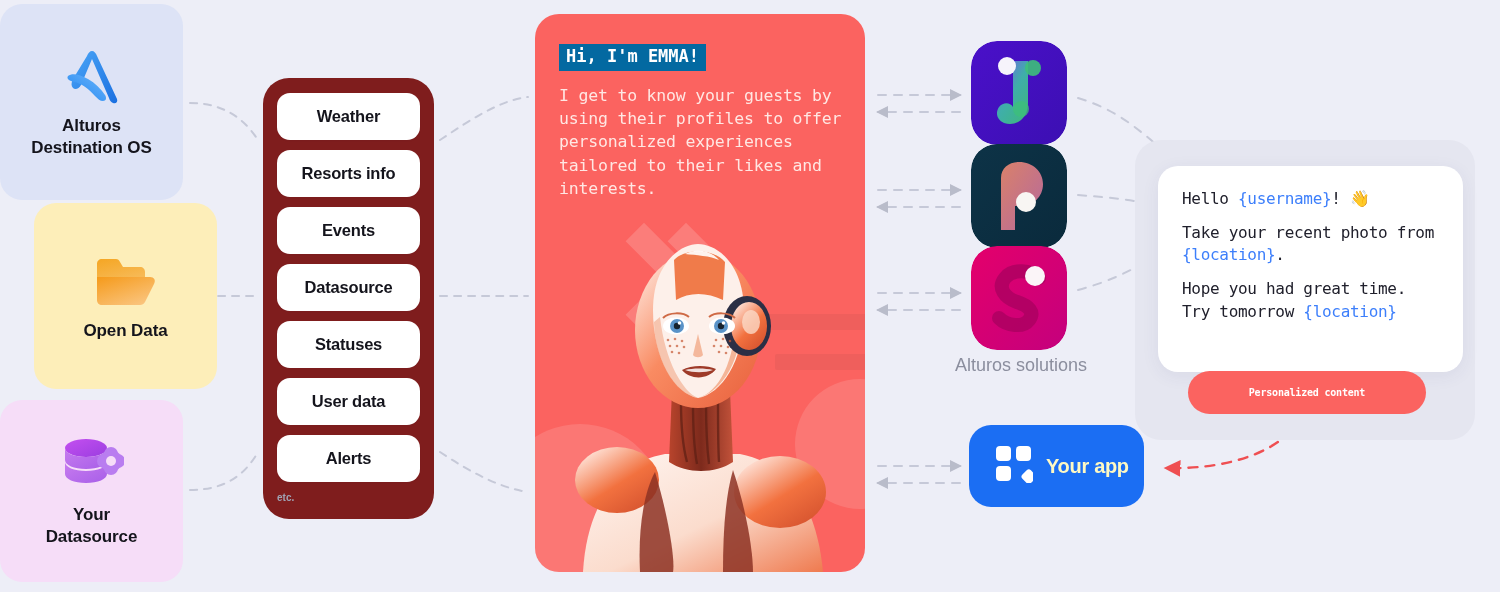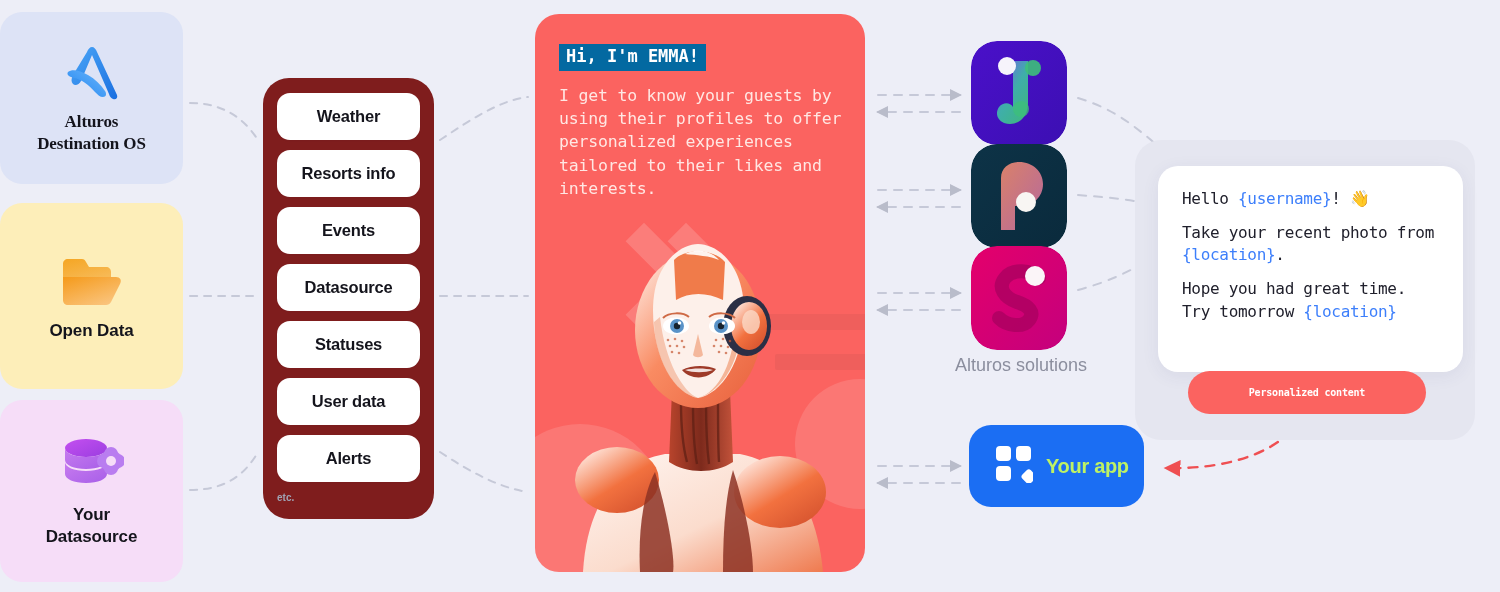--- a/index.html
+++ b/index.html
@@ -14,22 +14,22 @@
   svg.connectors { position:absolute; left:0; top:0; width:1500px; height:592px; pointer-events:none; z-index:1; }
 
   
   .src-card {
     position: absolute; left: 0; width: 183px;
     border-radius: 22px;
     display: flex; flex-direction: column;
     align-items: center; justify-content: center;
     z-index: 3;
   }
-  .src-card.c0 { top: 12px;  height: 172px; background: #dde3f6; font-family: Liberation Serif, serif; }
-  .src-card.c1 { top: 203px; height: 186px; background: #fdeeb9; }
+  .src-card.c0 { top: 4px;  height: 196px; background: #dde3f6; }
+  .src-card.c1 { top: 203px; height: 186px; background: #fdeeb9; margin-left: 34px; }
   .src-card.c2 { top: 400px; height: 182px; background: #f6ddf8; }
 
   .src-icon { height: 62px; display:flex; align-items:center; justify-content:center; margin-bottom: 8px; }
   .src-label {
     font-size: 17px; font-weight: 700; color: #14141c;
     text-align: center; line-height: 1.28; letter-spacing: -0.1px;
     padding: 0 10px;
   }
 
   
@@ -134,21 +134,21 @@
   }
 
   
   .yourapp {
     position:absolute; left: 969px; top: 425px;
     width: 175px; height: 82px;
     background:#1b6ef3; border-radius: 22px;
     display:flex; align-items:center; gap: 13px;
     padding-left: 26px; z-index:3;
   }
-  .yourapp-label { color:#bef264; font-size: 20px; font-weight: 800; letter-spacing:-0.3px; }
+  .yourapp-label { color:#fef9c3; font-size: 20px; font-weight: 800; letter-spacing:-0.3px; }
 </style>
 </head>
 <body>
 
 <div class="stage">
 
   <svg class="connectors" viewBox="0 0 1500 592">
     <defs>
       <marker id="ar" markerWidth="7" markerHeight="7" refX="5" refY="3" orient="auto">
         <path d="M0,0 L6,3 L0,6 z" fill="#b9bcca"></path>

